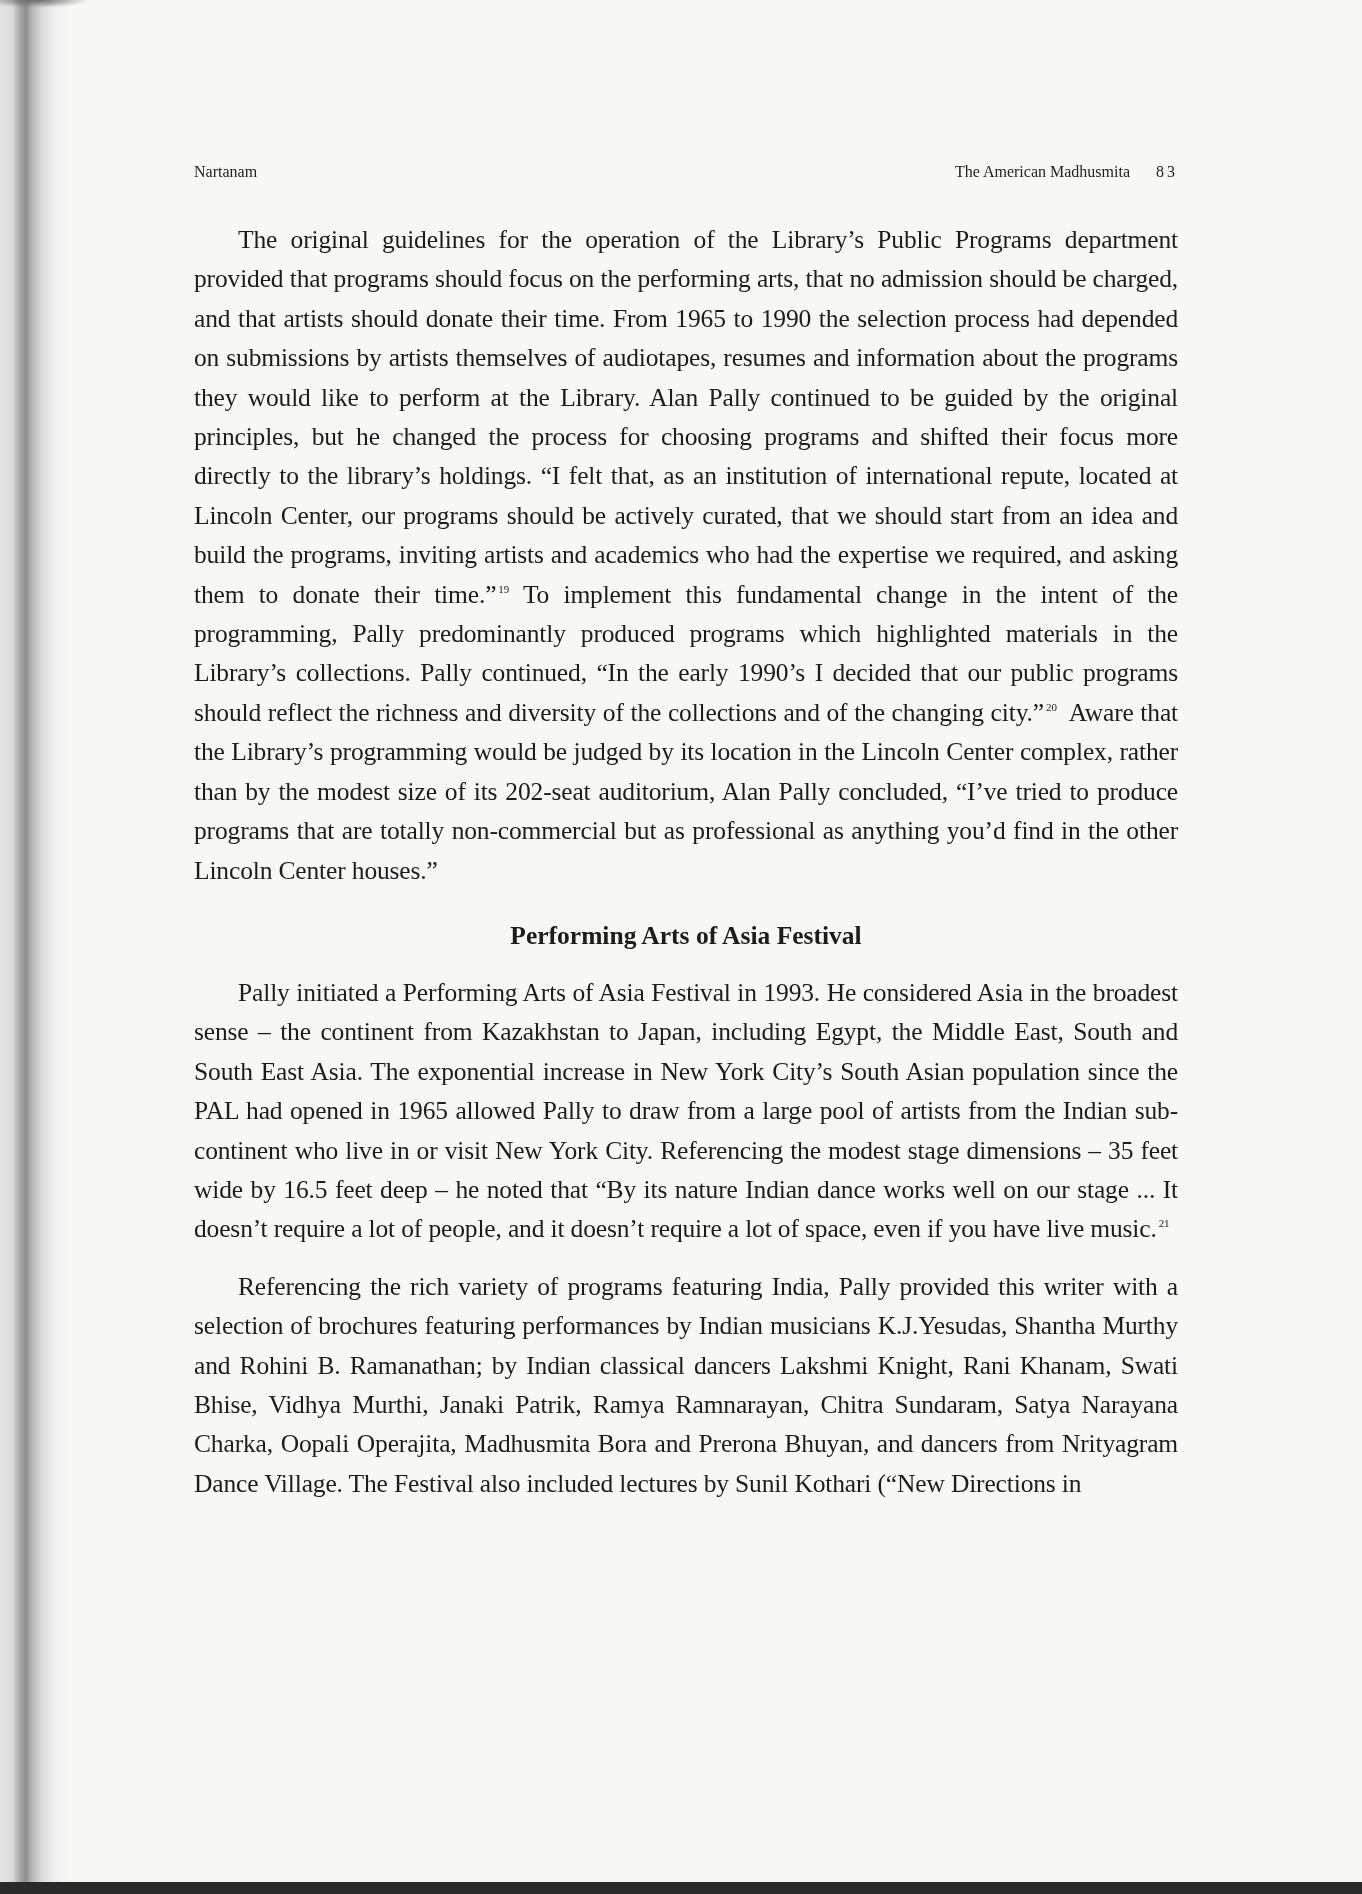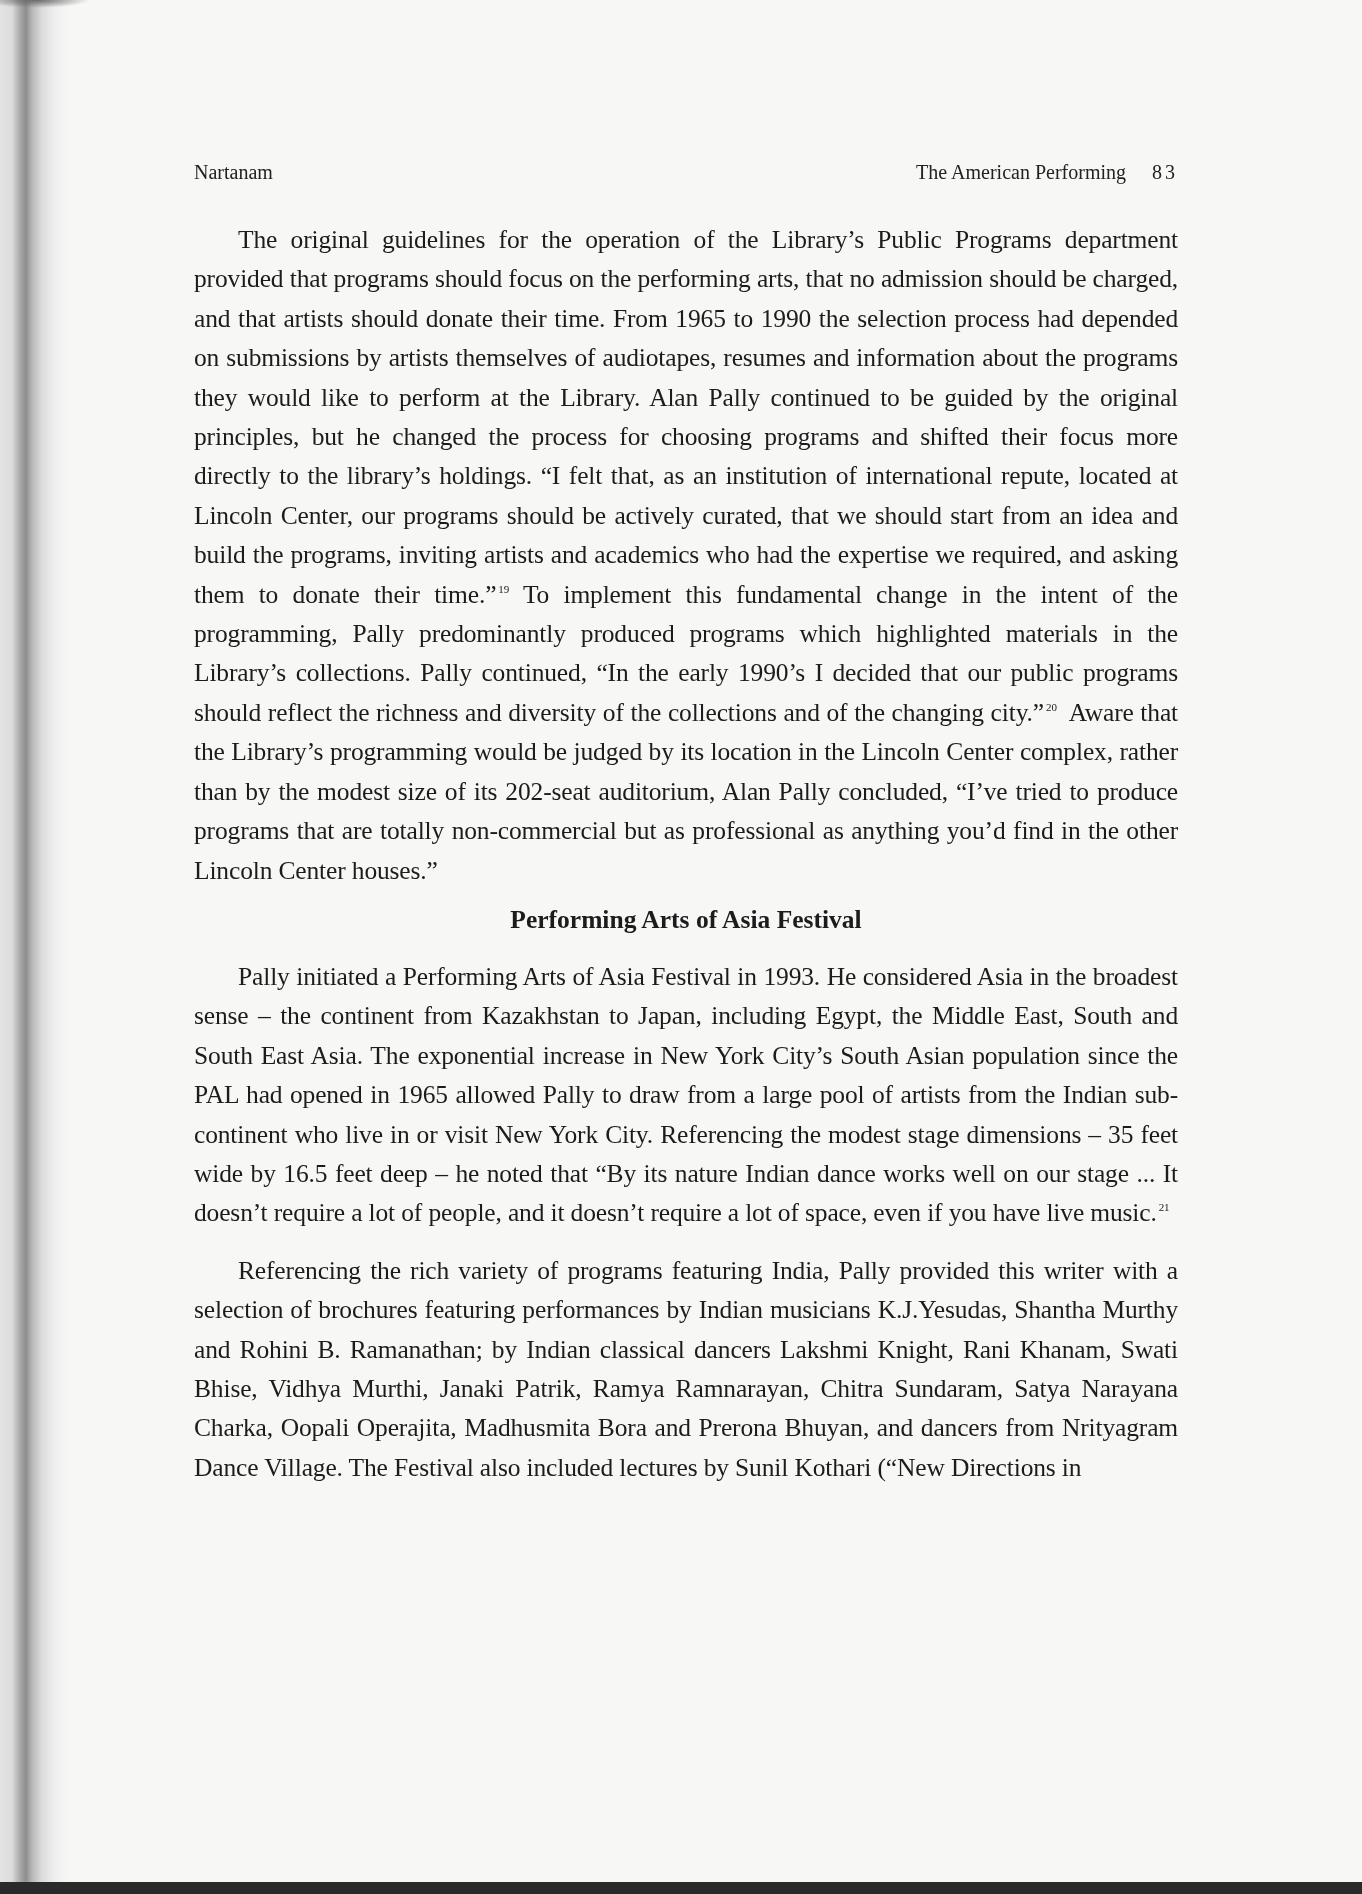--- a/index.html
+++ b/index.html
@@ -37,21 +37,21 @@
     }
     .page {
       position: absolute;
       left: 194px;
       top: 158px;
       width: 984px;
     }
     .running-head {
       display: flex;
       justify-content: space-between;
-      font-size: 20px;
+      font-size: 16px;
       line-height: 28px;
       color: #222;
     }
     .running-head .right {
       display: flex;
       gap: 26px;
     }
     .page-number { letter-spacing: 3px; }
     .body-text {
       margin-top: 34px;
@@ -67,35 +67,35 @@
     .para sup {
       font-size: 11px;
       line-height: 0;
       vertical-align: 10px;
     }
     .heading {
       text-align: center;
       font-weight: bold;
       font-size: 25.5px;
       line-height: 39px;
-      margin: 10px 0 18px 0;
+      margin: 26px 0 18px 0;
     }
     .gap { height: 18px; }
   </style>
 </head>
 <body>
 
 <div class="binding-shadow"></div>
 <div class="top-shade"></div>
 
 <div class="page">
   <div class="running-head">
     <span>Nartanam</span>
     <span class="right">
-      <span>The American Performing</span>
+      <span>The American Madhusmita</span>
       <span class="page-number">83</span>
     </span>
   </div>
 
   <div class="body-text">
     <p class="para"><span>The original guidelines for the operation of the Library’s Public Programs department provided that programs should focus on the performing arts, that no admission should be charged, and that artists should donate their time.  From 1965 to 1990 the selection process had depended on submissions by artists themselves of audiotapes, resumes and information about the programs they would like to perform at the Library.  Alan Pally continued to be guided by the original principles, but he changed the process for choosing programs and shifted their focus more directly to the library’s holdings.  “I felt that, as an institution of international repute, located at Lincoln Center, our programs should be actively curated, that we should start from an idea and build the programs, inviting artists and academics who had the expertise we required, and asking them to donate their time.”</span><sup> <span>19</span></sup> <span>To implement this fundamental change in the intent of the programming, Pally predominantly produced programs which highlighted materials in the Library’s collections.  Pally continued, “In the early 1990’s I decided that our public programs should reflect the richness and diversity of the collections and of the changing city.”</span><sup> <span>20</span></sup>&nbsp; <span>Aware that the Library’s programming would be judged by its location in the Lincoln Center complex, rather than by the modest size of its 202-seat auditorium, Alan Pally concluded, “I’ve tried to produce programs that are totally non-commercial but as professional as anything you’d find in the other Lincoln Center houses.”</span></p>
 
     <div class="heading">Performing Arts of Asia Festival</div>
 
     <p class="para"><span>Pally initiated a Performing Arts of Asia Festival in 1993.  He considered Asia in the broadest sense – the continent from Kazakhstan to Japan, including Egypt, the Middle East, South and South East Asia. The exponential increase in New York City’s South Asian population since the PAL had opened in 1965 allowed Pally to draw from a large pool of artists from the Indian sub-continent who live in or visit New York City.  Referencing the modest stage dimensions – 35 feet wide by 16.5 feet deep – he noted that “By its nature Indian dance works well on our stage ... It doesn’t require a lot of people, and it doesn’t require a lot of space, even if you have live music.</span><sup> <span>21</span></sup></p>

